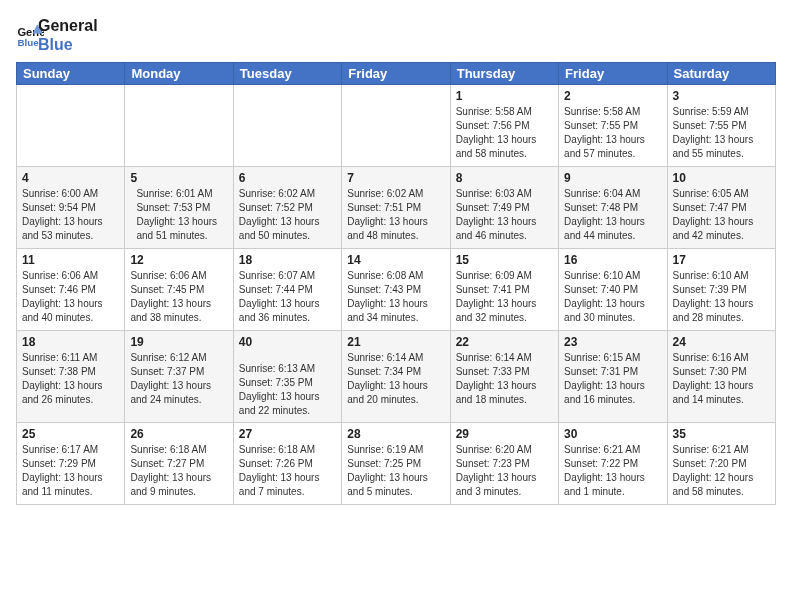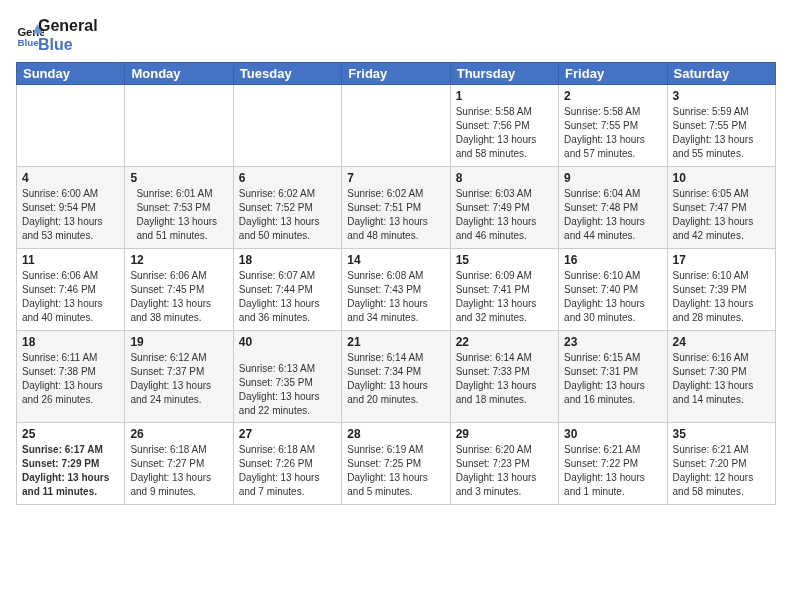--- a/index.html
+++ b/index.html
@@ -288,21 +288,21 @@
           <span class="day-number">24</span>
           <div class="day-info" style="white-space: pre-line;">Sunrise: 6:16 AM
 Sunset: 7:30 PM
 Daylight: 13 hours
 and 14 minutes.</div>
         </td>
       </tr>
       <tr>
         <td>
           <span class="day-number">25</span>
-          <div class="day-info" style="white-space: pre-line; font-weight: bold;">Sunrise: 6:17 AM
+          <div class="day-info" style="white-space: pre-line;">Sunrise: 6:17 AM
 Sunset: 7:29 PM
 Daylight: 13 hours
 and 11 minutes.</div>
         </td>
         <td>
           <span class="day-number">26</span>
           <div class="day-info" style="white-space: pre-line;">Sunrise: 6:18 AM
 Sunset: 7:27 PM
 Daylight: 13 hours
 and 9 minutes.</div>

